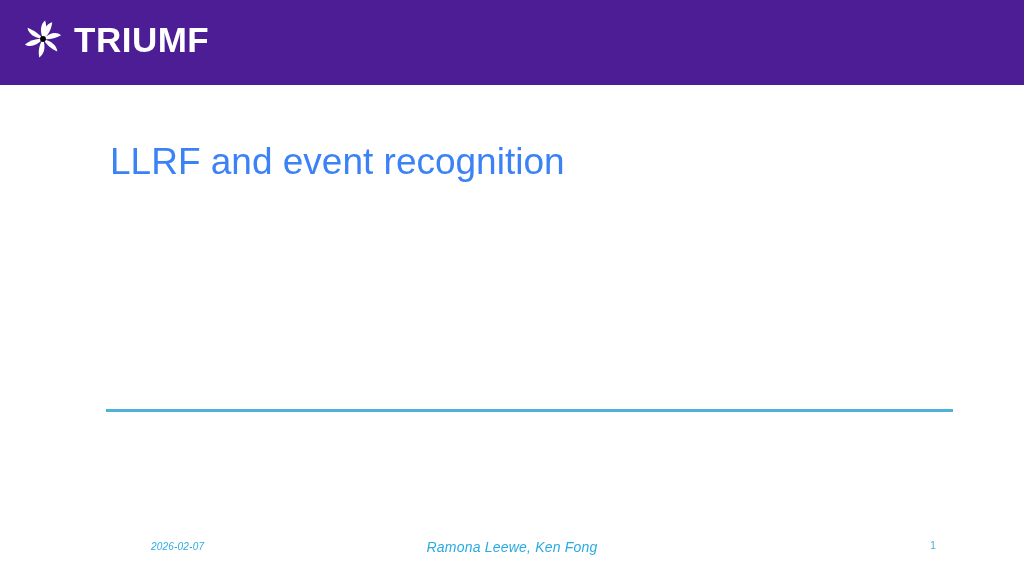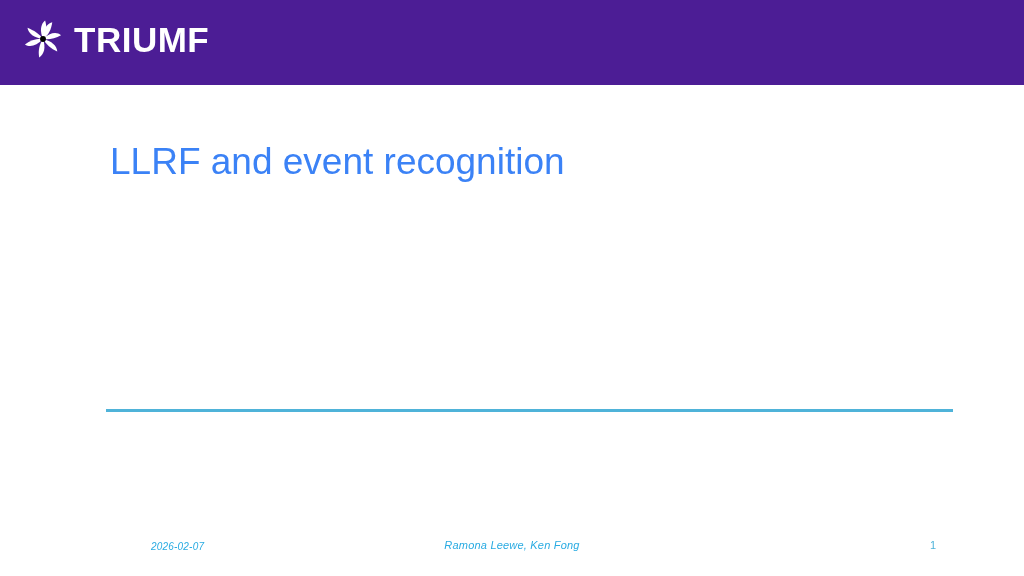--- a/index.html
+++ b/index.html
@@ -95,21 +95,21 @@
 
   .footer-authors {
     position: absolute;
     left: 0;
     top: 539px;
     width: 1024px;
     text-align: center;
     color: #29abe2;
     font-family: "Liberation Sans", sans-serif;
     font-style: italic;
-    font-size: 11px;
+    font-size: 14px;
     letter-spacing: 0.2px;
     white-space: nowrap;
   }
 
   .footer-pageno {
     position: absolute;
     left: 930px;
     top: 539px;
     width: 30px;
     text-align: left;

